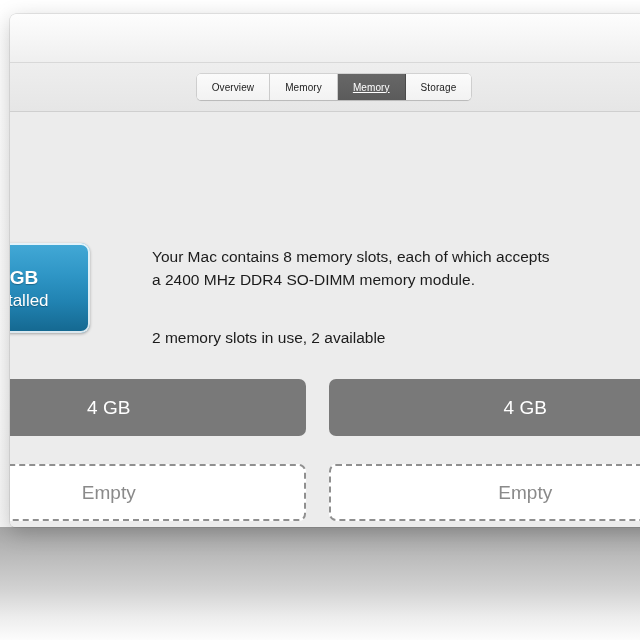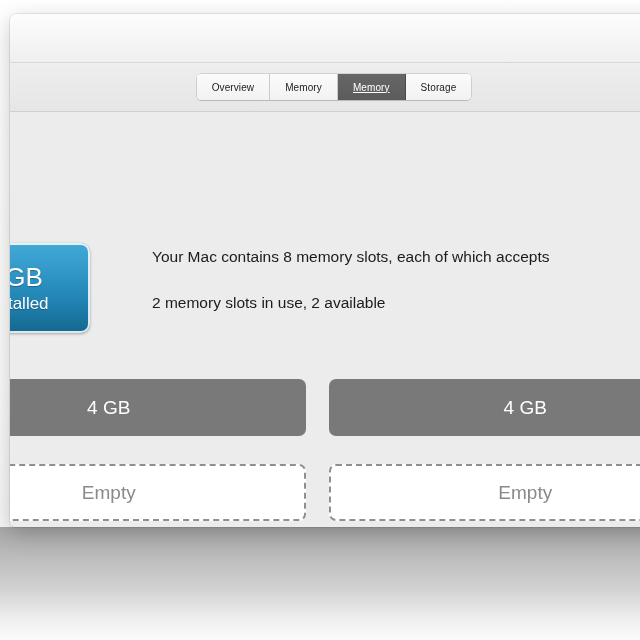--- a/index.html
+++ b/index.html
@@ -107,43 +107,43 @@
     background: linear-gradient(180deg,#43a9d6 0%, #2f96c6 35%, #2183b2 65%, #14678f 100%);
     box-shadow: inset 0 0 0 2px rgba(255,255,255,0.85),
                 0 1px 3px rgba(0,0,0,0.30);
     display: flex;
     flex-direction: column;
     align-items: center;
     justify-content: center;
     color: #ffffff;
   }
   #badge .size {
-    font-size: 26px;
-    font-weight: 400;
+    font-size: 19px;
+    font-weight: 700;
     line-height: 1;
     text-shadow: 0 1px 1px rgba(0,0,0,0.28);
   }
   #badge .installed {
     font-size: 17px;
     margin-top: 5px;
     line-height: 1;
     text-shadow: 0 1px 1px rgba(0,0,0,0.28);
   }
 
   
   #description {
     position: absolute;
     left: 142px;
     top: 133px;
     width: 480px;
     color: #1b1b1b;
     font-size: 15.5px;
     line-height: 23px;
   }
-  #description .para2 { margin-top: 23px; }
+  #description .para2 { margin-top: 35px; }
 
   
   #slots {
     position: absolute;
     left: -98px;
     top: 267px;
     width: 810px;
     display: grid;
     grid-template-columns: 1fr 1fr;
     grid-template-rows: 57px 57px;
@@ -189,20 +189,21 @@
 
   <div id="content">
 
     <div id="badge">
       <span class="size">GB</span>
       <span class="installed">stalled</span>
     </div>
 
     <div id="description">
       <div>Your Mac contains 8 memory slots, each of which accepts</div>
+      <div>a 2400 MHz DDR4 SO-DIMM memory module.</div>
       <div class="para2">2 memory slots in use, 2 available</div>
     </div>
 
     <div id="slots">
       <div class="slot filled">4 GB</div>
       <div class="slot filled">4 GB</div>
       <div class="slot empty">Empty</div>
       <div class="slot empty">Empty</div>
     </div>
 

